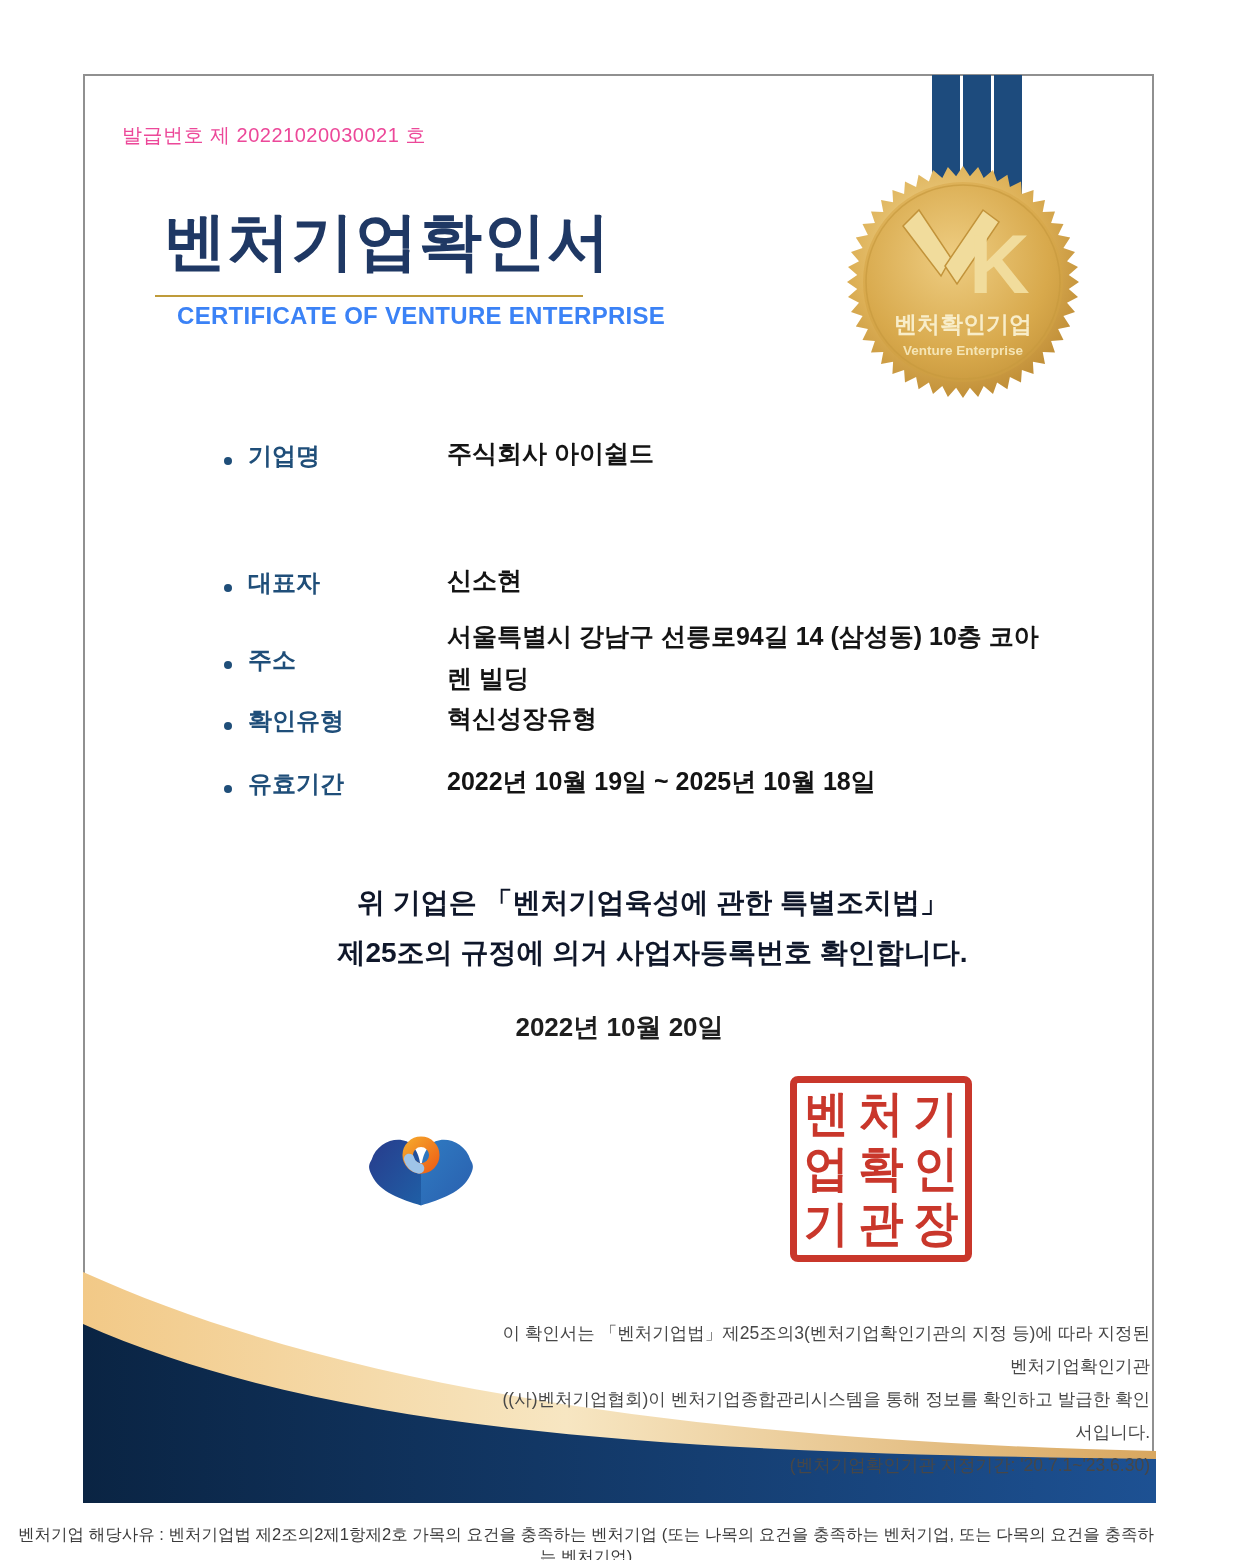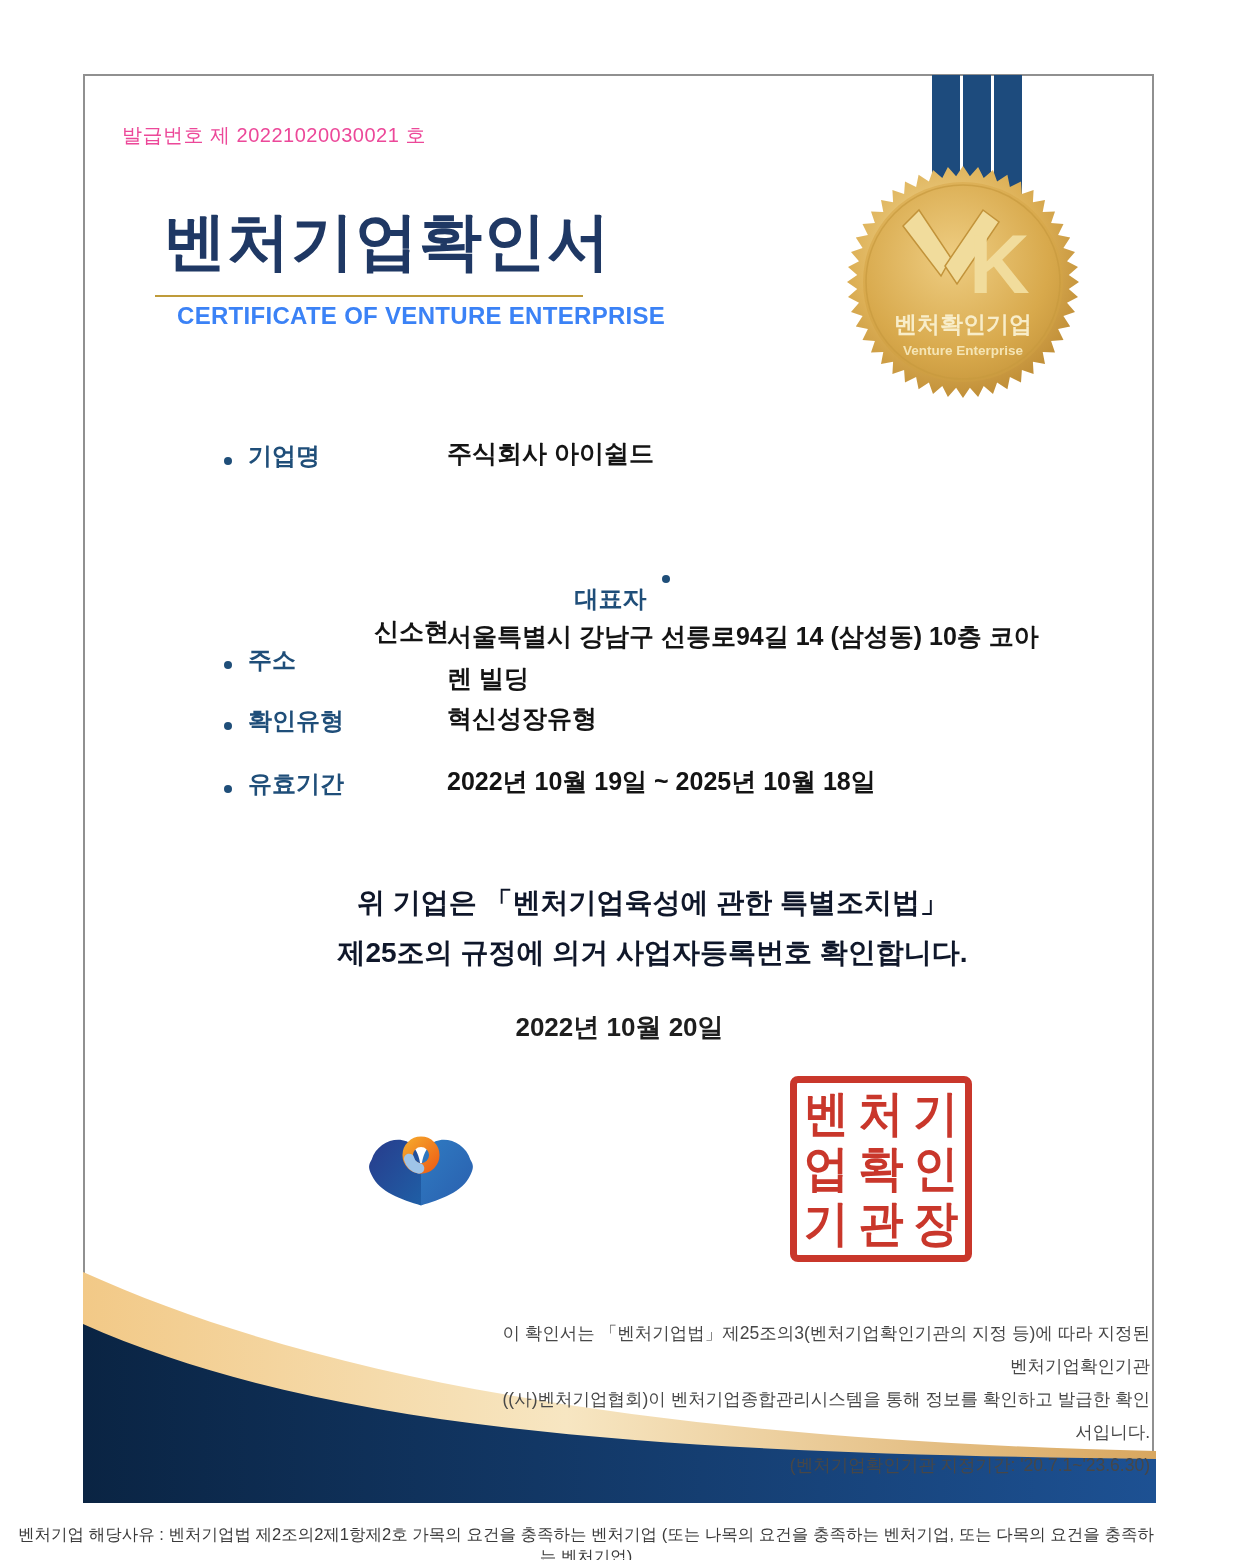--- a/index.html
+++ b/index.html
@@ -28,21 +28,21 @@
   .subtitle{
     position:absolute;left:177px;top:302px;font-size:24px;font-weight:600;color:#3b82f6;
     letter-spacing:.3px;white-space:nowrap;
   }
   
   .field-row{position:absolute;left:224px;display:flex;align-items:center;width:900px;}
   .field-bullet{width:24px;padding-top:11px;flex:none;}
   .field-bullet::before{content:"";display:block;width:8px;height:8px;border-radius:50%;background:#1f4e79;}
   .field-label{flex:none;width:199px;font-size:24px;font-weight:800;color:#1f4e79;line-height:32px;}
   .field-value{flex:none;width:600px;font-size:25px;font-weight:700;color:#141414;line-height:42px;margin-top:-5px;}
-  .row-1{top:437px;} .row-2{top:501px;} .row-3{top:564px;flex-direction:column;}
+  .row-1{top:437px;} .row-2{top:501px;} .row-3{top:564px;}
   .row-4{top:620px;} .row-5{top:702px;} .row-6{top:765px;}
   
   .statement{
     position:absolute;left:83px;top:878px;width:1073px;text-align:center;
     font-size:28px;font-weight:800;color:#0f172a;line-height:50px;padding-left:33px;
   }
   .issue-date{
     position:absolute;left:83px;top:1010px;width:1073px;text-align:center;
     font-size:26px;font-weight:600;color:#1e1e1e;
   }

